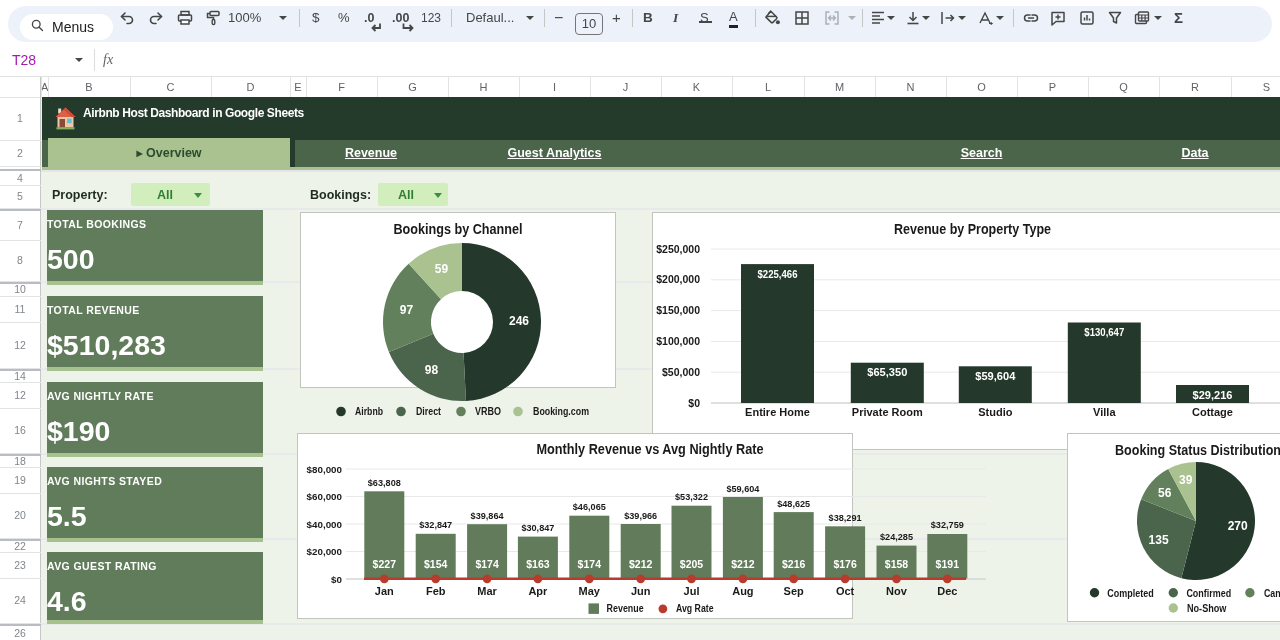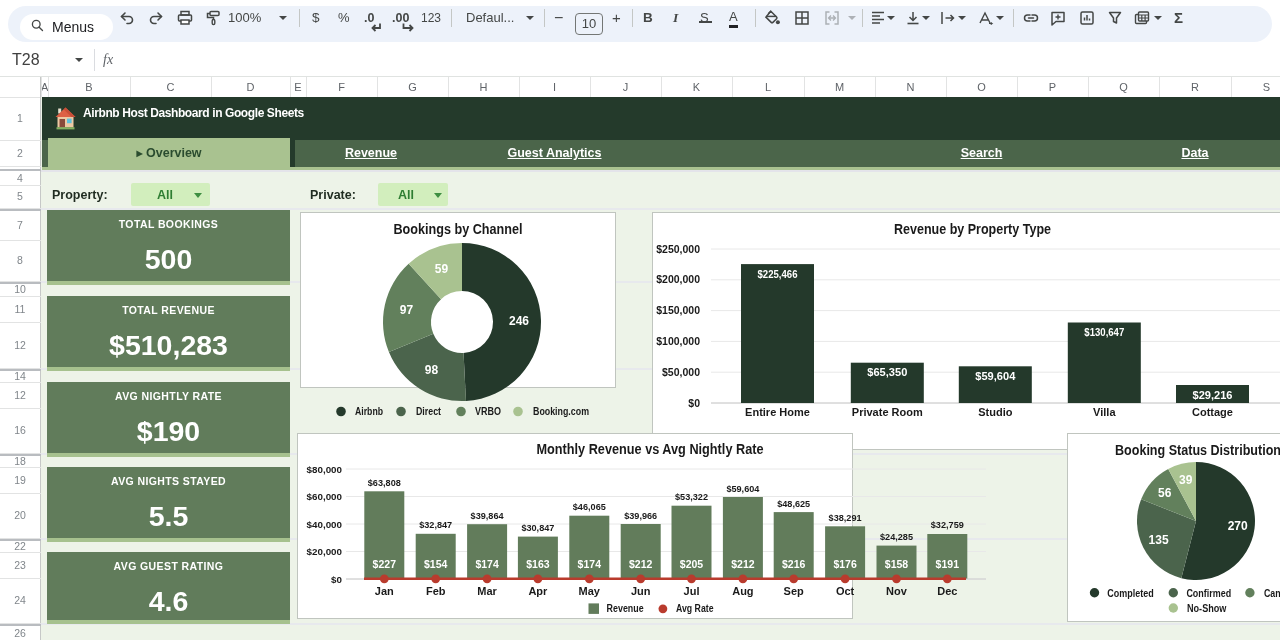--- a/index.html
+++ b/index.html
@@ -14,21 +14,21 @@
   .caret { position:absolute; width:0; height:0; border-left:4px solid transparent; border-right:4px solid transparent; border-top:4.5px solid #444746; top:16px; }
   .icon { position:absolute; top:9px; width:18px; height:18px; }
   #menus { position:absolute; left:20px; top:14px; width:93px; height:26px; background:#fff; border-radius:13px; }
   
   #fbar { left:0; top:42px; width:1280px; height:35px; background:#fff; }
   
   .hdrtxt { position:absolute; top:77px; height:20px; line-height:20px; font-size:11px; color:#5f6368; text-align:center; }
   .rnum { position:absolute; left:0; width:40px; text-align:center; font-size:10.5px; color:#80868b; }
   .gline { position:absolute; background:#e2e3e3; }
   
-  .kpi { position:absolute; left:47px; width:243px; background:#617c5b; border-bottom:4.5px solid #a6c18e; color:#fff; text-align:center; }
+  .kpi { position:absolute; left:47px; width:216px; background:#617c5b; border-bottom:4.5px solid #a6c18e; color:#fff; text-align:left; }
   .kpi .lbl { font-weight:bold; font-size:10.5px; letter-spacing:.4px; margin-top:8px; }
   .kpi .val { font-weight:bold; font-size:28.5px; margin-top:13px; }
   .chartbox { position:absolute; background:#fff; border:1px solid #c0c5bf; }
   .hband { position:absolute; left:41px; width:1239px; height:2px; background:#e7e9ed; }
   .tabl { height:27px; line-height:26px; text-align:center; font-size:12.5px; font-weight:bold; color:#fff; text-decoration:underline; }
   .chip { height:23px; background:#d2eebd; border-radius:2px; }
   .chiparrow { position:absolute; width:0; height:0; border-left:4.5px solid transparent; border-right:4.5px solid transparent; border-top:5px solid #3e8e41; }
   svg text { font-family:"Liberation Sans", sans-serif; }
 </style>
 </head>
@@ -140,21 +140,21 @@
     </svg>
   <svg class="icon" style="left:1133px" viewBox="0 0 18 18">
       <path d="M5.5 5.5 h-2 a1 1 0 0 0 -1 1 v7 a1 1 0 0 0 1 1 h9 a1 1 0 0 0 1 -1 v-1.5" fill="none" stroke="#444746" stroke-width="1.4"></path>
       <rect x="5.5" y="3" width="10" height="9" rx="1" fill="none" stroke="#444746" stroke-width="1.4"></rect>
       <path d="M5.5 6 h10 M8.8 6 v6 M12.1 6 v6 M5.5 9 h10" stroke="#444746" stroke-width="1.2"></path>
     </svg>
   <div class="caret" style="left:1154px"></div>
   <div class="tbtxt" style="left:1174px;font-size:15px;font-weight:bold">Σ</div>
 
   <div class="abs" id="fbar"></div>
-  <div class="abs" style="left:12px;top:47px;width:60px;height:26px;line-height:26px;font-size:16px;color:#404040">T28</div>
+  <div class="abs" style="left:12px;top:47px;width:60px;height:26px;line-height:26px;font-size:14px;color:#a21caf">T28</div>
   <div class="caret" style="left:75px;top:58px;border-top-color:#444746"></div>
   <div class="sep" style="left:94px;top:49px;height:22px;background:#dadce0"></div>
   <div class="abs" style="left:103px;top:47px;height:26px;line-height:26px;font-style:italic;font-size:14px;color:#5f6368;font-family:'Liberation Serif',serif">fx</div>
   <div class="abs" style="left:0;top:76px;width:1280px;height:1px;background:#e0e3e1"></div>
 
   <div class="abs" id="colhdr" style="left:0;top:77px;width:1280px;height:20px;background:#fff"></div>
   <div class="abs" id="rowgutter" style="left:0;top:97px;width:41px;height:543px;background:#fff"></div>
   <div class="abs" id="hdrletters"></div>
   <div class="hdrtxt" style="left:41px;width:7px">A</div>
   <div class="gline" style="left:41px;top:77px;width:1px;height:20px"></div>
@@ -273,21 +273,21 @@
 
   <div class="abs" id="tabov" style="left:48px;top:140px;width:242px;height:27px;line-height:26px;text-align:center;font-size:12.5px;font-weight:bold;color:#2b4c2f"><span style="font-size:8px;vertical-align:1.5px">▶</span> Overview</div>
   <div class="abs tabl" style="left:294px;top:140px;width:154px">Revenue</div>
   <div class="abs tabl" style="left:448px;top:140px;width:213px">Guest Analytics</div>
   <div class="abs tabl" style="left:875px;top:140px;width:213px">Search</div>
   <div class="abs tabl" style="left:1088px;top:140px;width:214px">Data</div>
 
   <div class="abs" style="left:52px;top:188px;font-size:12.5px;font-weight:bold;color:#1f2b20">Property:</div>
   <div class="abs chip" style="left:131px;top:183px;width:79px"></div>
   <div class="abs" style="left:131px;top:188px;width:68px;text-align:center;font-size:12.5px;font-weight:bold;color:#2e7d32">All</div>
-  <div class="abs" style="left:310px;top:188px;font-size:12.5px;font-weight:bold;color:#1f2b20">Private:</div>
+  <div class="abs" style="left:310px;top:188px;font-size:12.5px;font-weight:bold;color:#1f2b20">Bookings:</div>
   <div class="abs chip" style="left:378px;top:183px;width:70px"></div>
   <div class="chiparrow" style="left:194px;top:193px"></div>
   <div class="chiparrow" style="left:434px;top:193px"></div>
   <div class="abs" style="left:378px;top:188px;width:56px;text-align:center;font-size:12.5px;font-weight:bold;color:#2e7d32">All</div>
 
   <div class="kpi" style="top:210px;height:75px">
       <div class="lbl">TOTAL BOOKINGS</div>
       <div class="val">500</div>
     </div>
   <div class="kpi" style="top:296px;height:75px">

